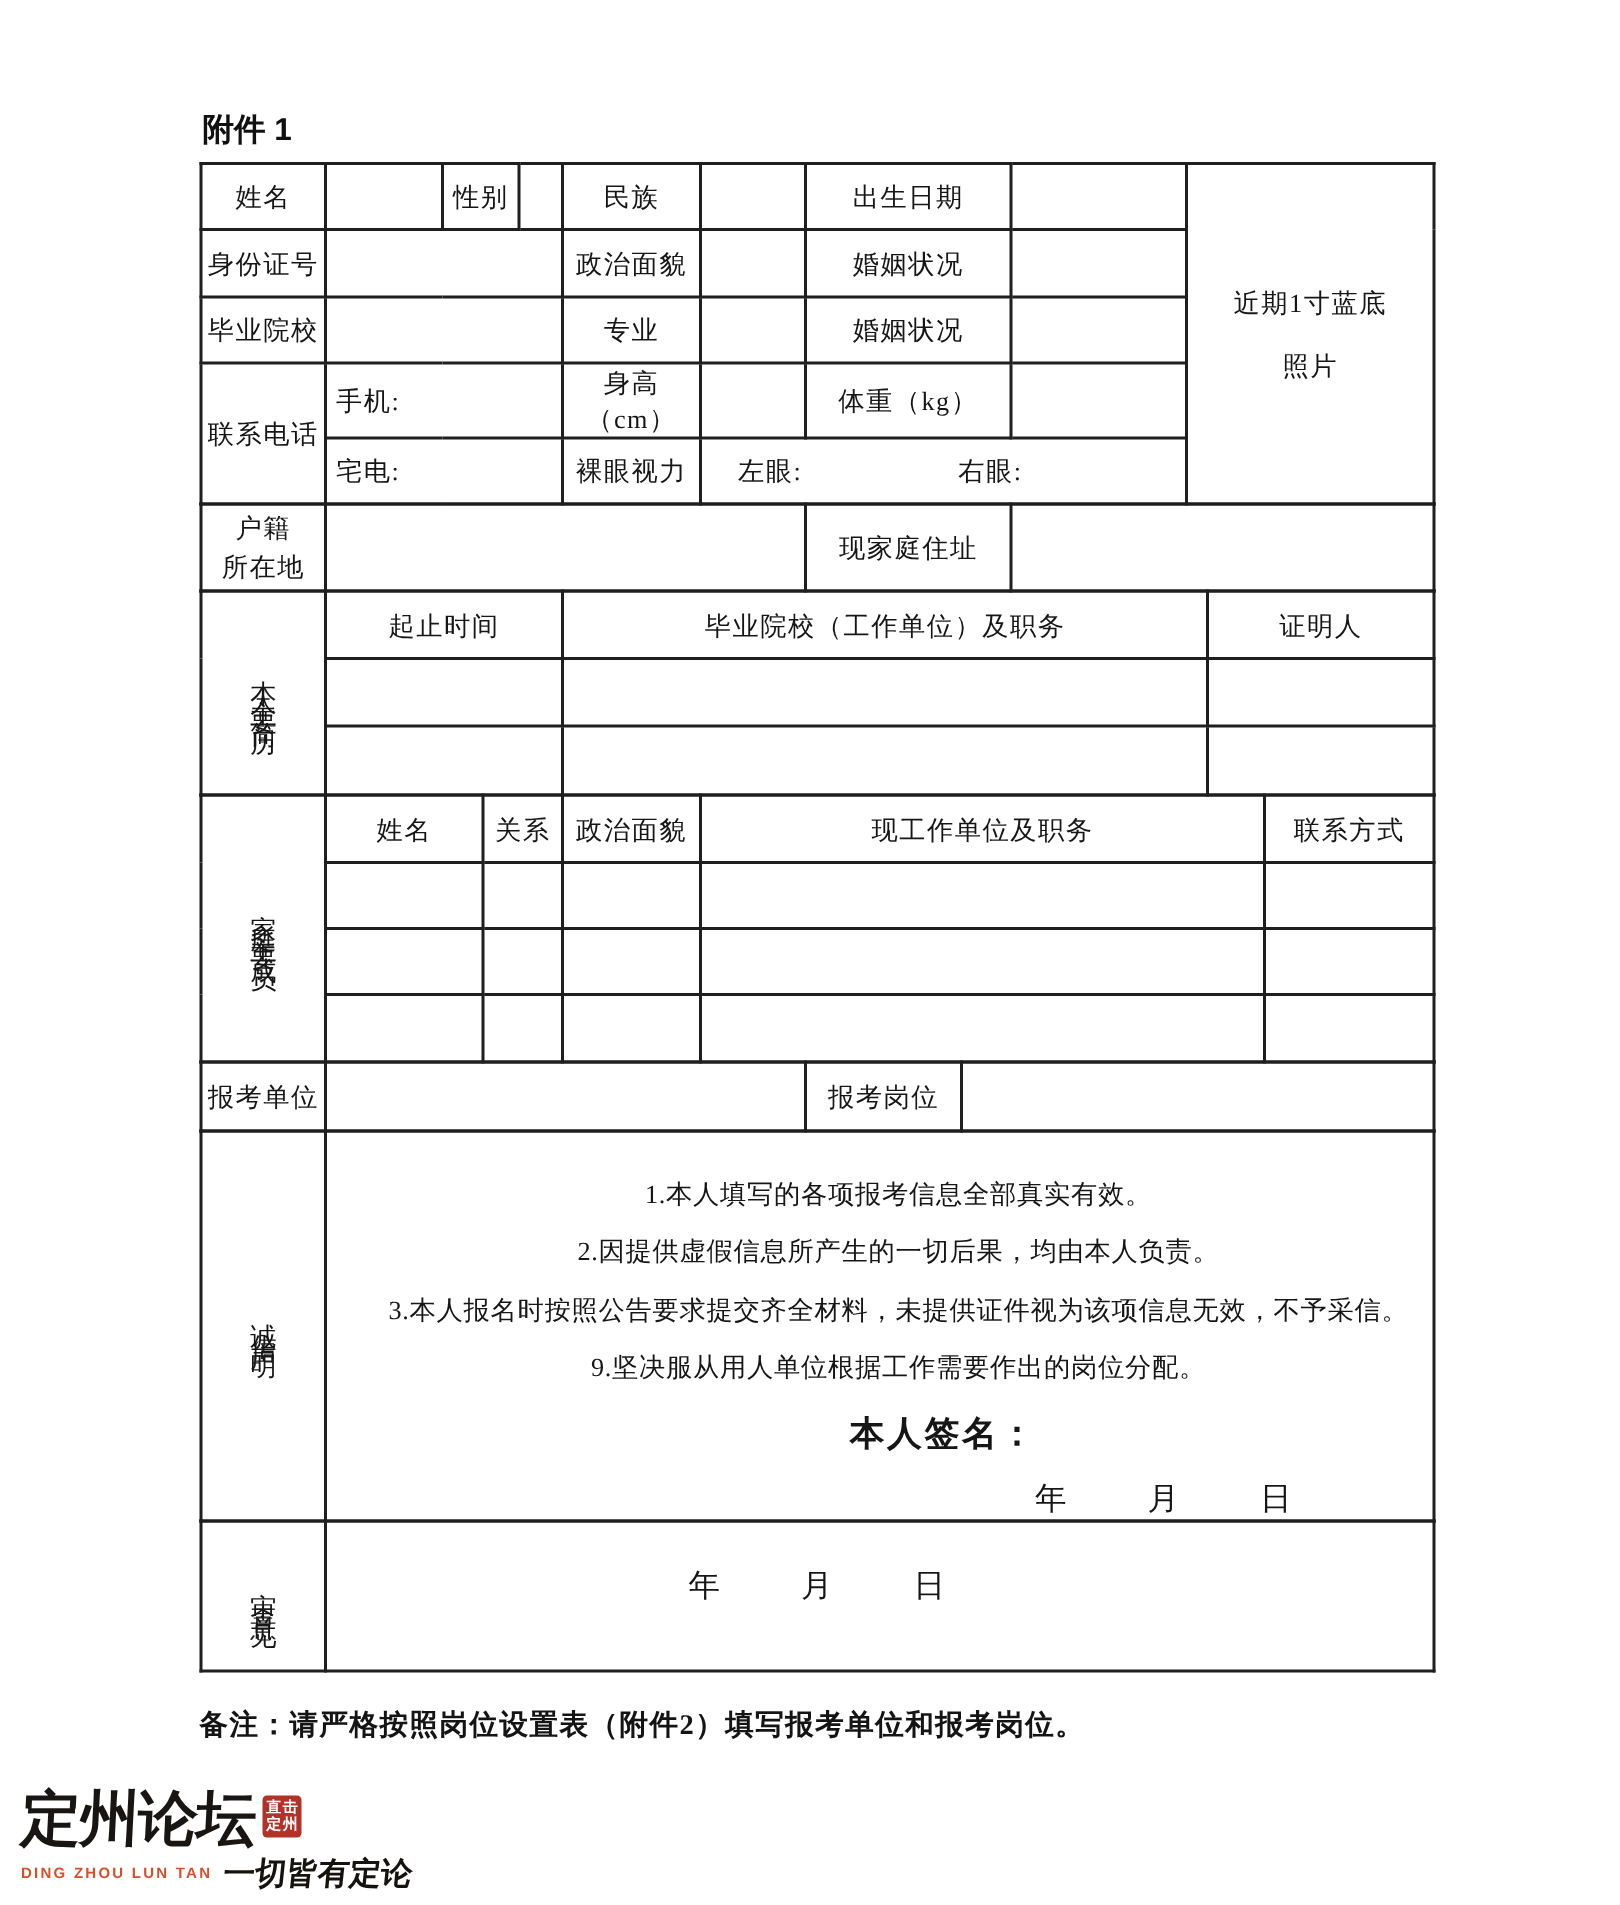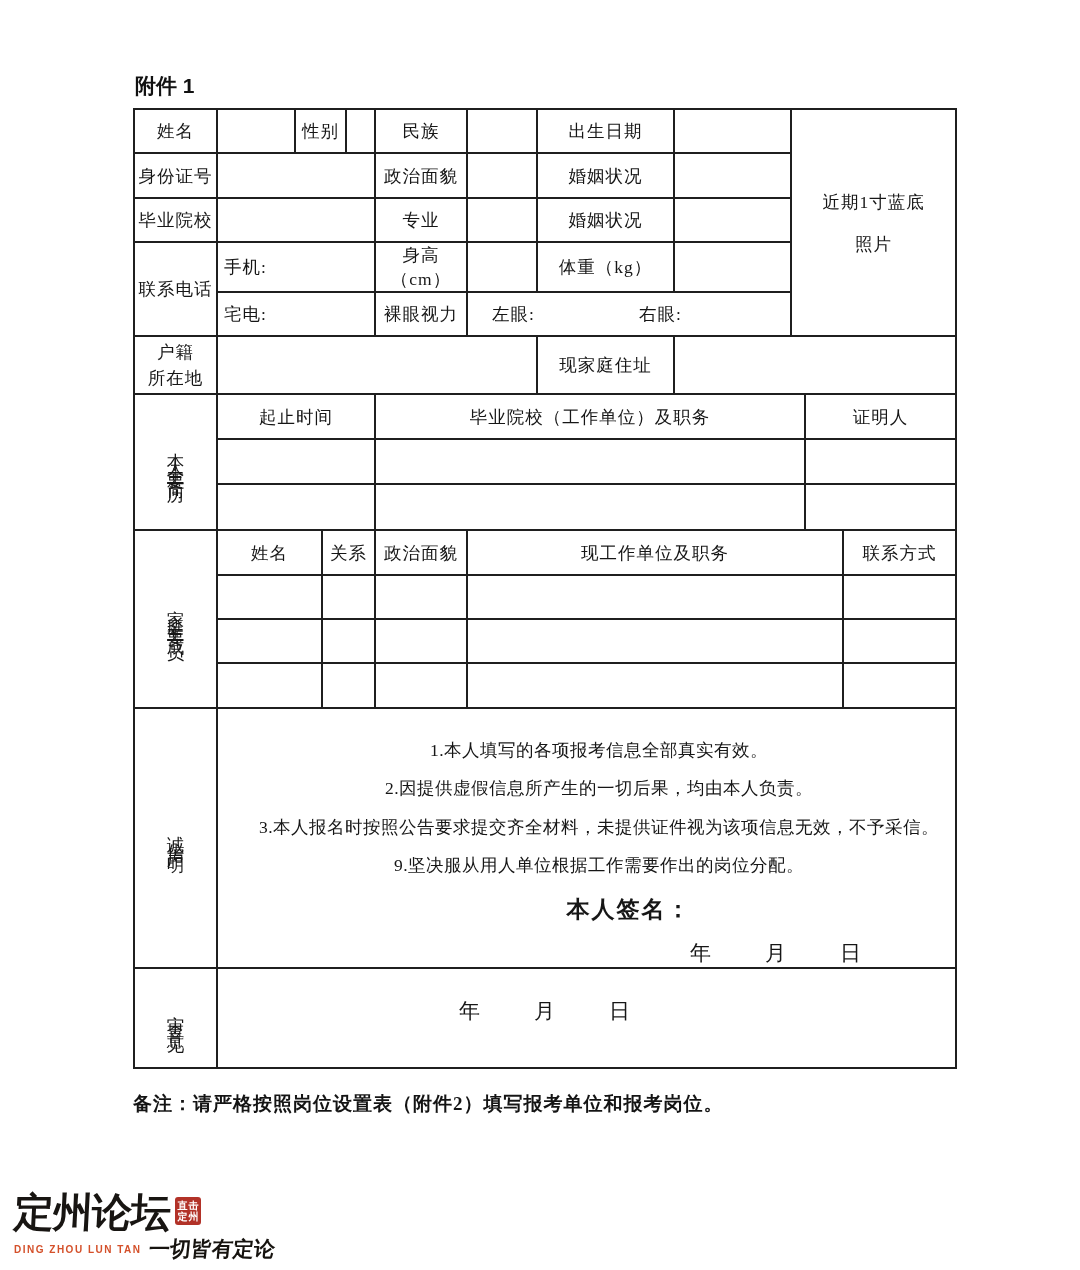--- a/index.html
+++ b/index.html
@@ -200,20 +200,36 @@
     <tr style="height:45px">
       <td></td>
           <td></td>
       <td></td>
           <td></td>
       <td></td>
     </tr>
   </tbody>
     </table>
 
+  <table class="frm">
+    <colgroup>
+      <col style="width:83px">
+        <col style="width:320px">
+        <col style="width:104px">
+        <col style="width:315px">
+    </colgroup>
+    <tbody>
+        <tr style="height:46px">
+      <td>报考单位</td>
+      <td></td>
+      <td>报考岗位</td>
+      <td></td>
+    </tr>
+  </tbody>
+    </table>
 
   <table class="frm">
     <colgroup>
         <col style="width:83px">
         <col style="width:739px">
       </colgroup>
     <tbody>
         <tr style="height:238px">
       <td class="sec">
         <span class="vlabel">诚信声明</span>

